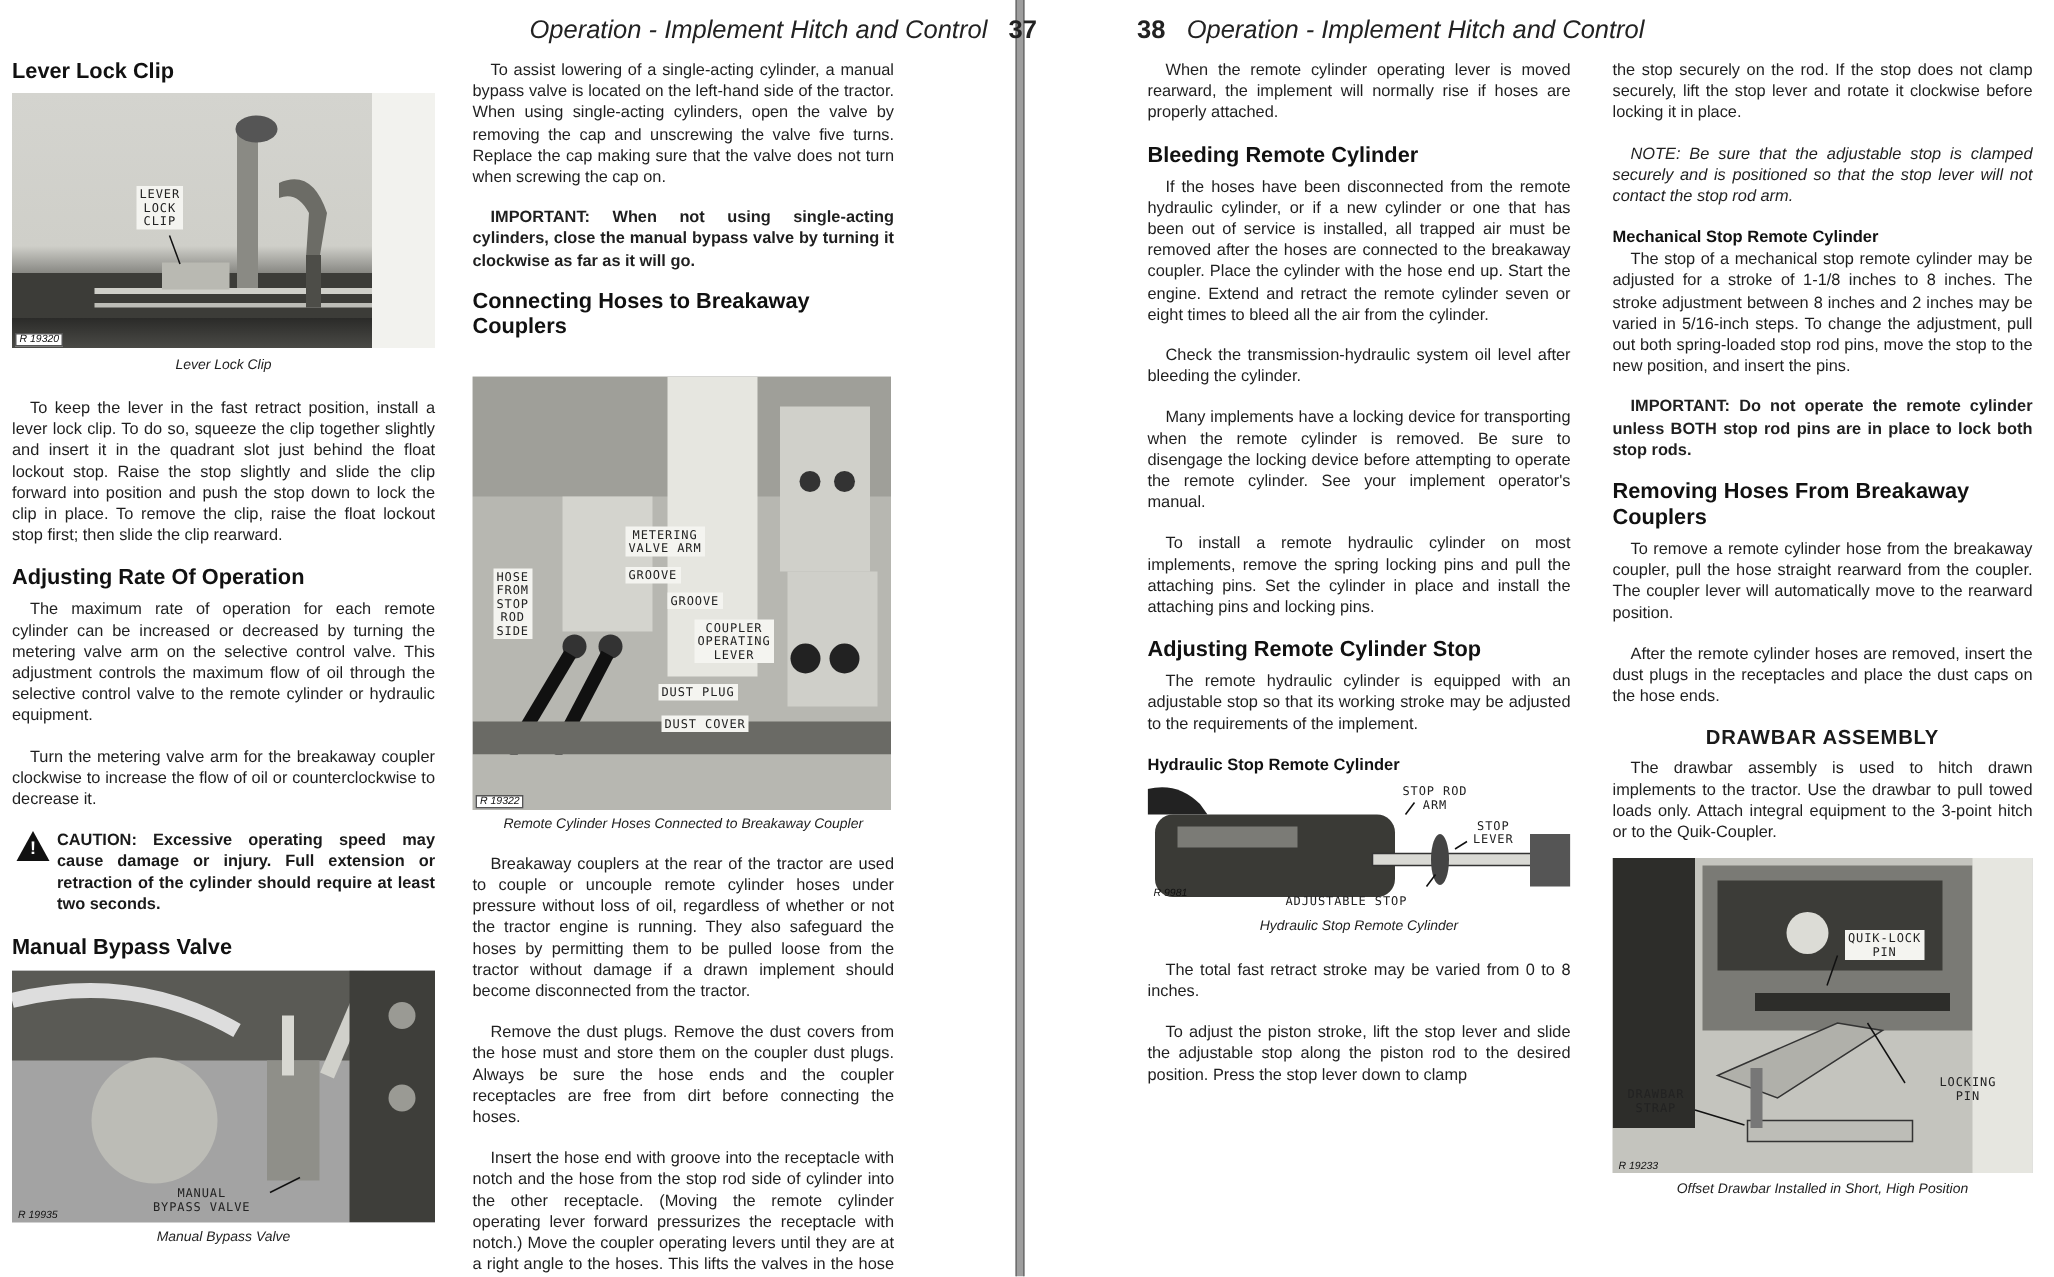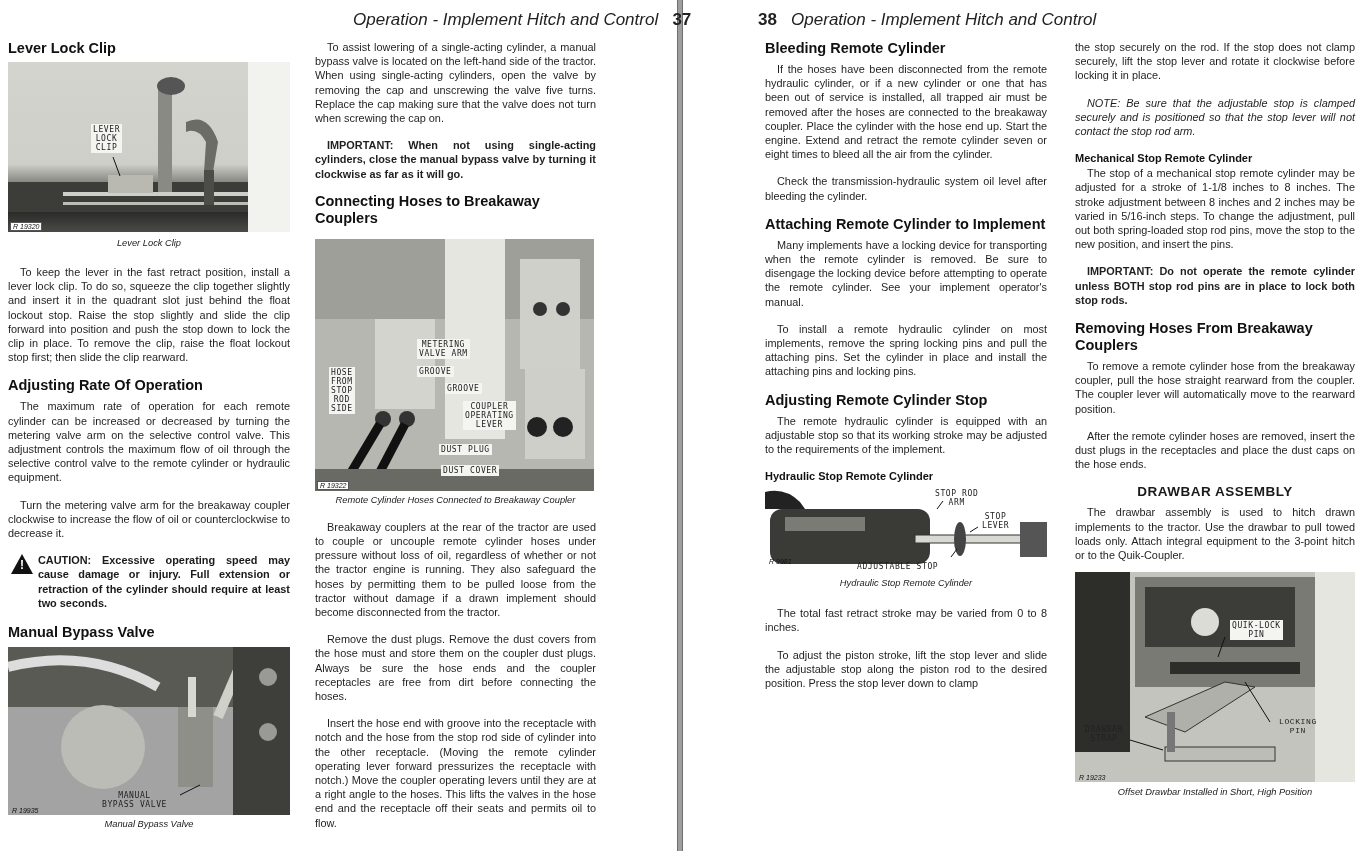--- a/index.html
+++ b/index.html
@@ -104,21 +104,21 @@
 BYPASS VALVE</div>
     <div class="ref" style="border:none;background:transparent;">R 19935</div>
   </div>
   <p class="caption" style="margin-top:3px;">Manual Bypass Valve</p>
 </div>
 
 <div class="col" id="col2">
   <p class="body">To assist lowering of a single-acting cylinder, a manual bypass valve is located on the left-hand side of the tractor. When using single-acting cylinders, open the valve by removing the cap and unscrewing the valve five turns. Replace the cap making sure that the valve does not turn when screwing the cap on.</p>
   <p class="body bold">IMPORTANT: When not using single-acting cylinders, close the manual bypass valve by turning it clockwise as far as it will go.</p>
   <div class="h2" style="margin-top:-1px;">Connecting Hoses to Breakaway Couplers</div>
-  <div class="fig" style="width:279px;height:252px;margin-top:12px;background:#b7b7b1;">
+  <div class="fig" style="width:279px;height:289px;margin-top:24px;background:#b7b7b1;">
     <svg width="279" height="252" style="position:absolute;left:0;top:0">
       <rect x="0" y="0" width="279" height="80" fill="#9f9f99"></rect>
       <rect x="130" y="0" width="60" height="200" fill="#e6e6e0"></rect>
       <rect x="60" y="80" width="60" height="90" fill="#d4d4ce"></rect>
       <rect x="205" y="20" width="60" height="110" fill="#d0d0ca"></rect>
       <rect x="210" y="130" width="60" height="90" fill="#cfcfc9"></rect>
       <circle cx="222" cy="188" r="10" fill="#222"></circle>
       <circle cx="248" cy="188" r="10" fill="#222"></circle>
       <circle cx="225" cy="70" r="7" fill="#333"></circle>
       <circle cx="248" cy="70" r="7" fill="#333"></circle>
@@ -144,24 +144,24 @@
     <div class="label" style="left:126px;top:226px;">DUST COVER</div>
     <div class="ref">R 19322</div>
   </div>
   <p class="caption" style="margin-top:3px;margin-bottom:14px;">Remote Cylinder Hoses Connected to Breakaway Coupler</p>
   <p class="body">Breakaway couplers at the rear of the tractor are used to couple or uncouple remote cylinder hoses under pressure without loss of oil, regardless of whether or not the tractor engine is running. They also safeguard the hoses by permitting them to be pulled loose from the tractor without damage if a drawn implement should become disconnected from the tractor.</p>
   <p class="body">Remove the dust plugs. Remove the dust covers from the hose must and store them on the coupler dust plugs. Always be sure the hose ends and the coupler receptacles are free from dirt before connecting the hoses.</p>
   <p class="body">Insert the hose end with groove into the receptacle with notch and the hose from the stop rod side of cylinder into the other receptacle. (Moving the remote cylinder operating lever forward pressurizes the receptacle with notch.) Move the coupler operating levers until they are at a right angle to the hoses. This lifts the valves in the hose end and the receptacle off their seats and permits oil to flow.</p>
 </div>
 
 <div class="col" id="col3">
+  <p class="body" style="margin-bottom:13px;">When the remote cylinder operating lever is moved rearward, the implement will normally rise if hoses are properly attached.</p>
   <div class="h2">Bleeding Remote Cylinder</div>
   <p class="body">If the hoses have been disconnected from the remote hydraulic cylinder, or if a new cylinder or one that has been out of service is installed, all trapped air must be removed after the hoses are connected to the breakaway coupler. Place the cylinder with the hose end up. Start the engine. Extend and retract the remote cylinder seven or eight times to bleed all the air from the cylinder.</p>
   <p class="body">Check the transmission-hydraulic system oil level after bleeding the cylinder.</p>
-  <div class="h2">Attaching Remote Cylinder to Implement</div>
   <p class="body">Many implements have a locking device for transporting when the remote cylinder is removed. Be sure to disengage the locking device before attempting to operate the remote cylinder. See your implement operator's manual.</p>
   <p class="body">To install a remote hydraulic cylinder on most implements, remove the spring locking pins and pull the attaching pins. Set the cylinder in place and install the attaching pins and locking pins.</p>
   <div class="h2">Adjusting Remote Cylinder Stop</div>
   <p class="body">The remote hydraulic cylinder is equipped with an adjustable stop so that its working stroke may be adjusted to the requirements of the implement.</p>
   <div class="h3" style="margin-top:2px;">Hydraulic Stop Remote Cylinder</div>
   <div class="fig" style="width:282px;height:88px;margin-top:4px;background:#fff;">
     <svg width="282" height="88" style="position:absolute;left:0;top:0">
       <path d="M0 5 Q20 0 35 15 L40 22 L0 22 Z" fill="#222"></path>
       <rect x="5" y="22" width="160" height="55" rx="12" fill="#3a3a36"></rect>
       <rect x="20" y="30" width="80" height="14" fill="#7b7b76"></rect>
@@ -205,20 +205,20 @@
       <path d="M70 145 L150 110 L180 115 L110 160 Z" fill="#b0b0aa" stroke="#333"></path>
       <rect x="90" y="175" width="110" height="14" fill="#bdbdb7" stroke="#333"></rect>
       <rect x="92" y="140" width="8" height="40" fill="#777"></rect>
       <rect x="240" y="0" width="40" height="210" fill="#e6e6e0"></rect>
       <line x1="143" y1="85" x2="150" y2="65" stroke="#111"></line>
       <line x1="170" y1="110" x2="195" y2="150" stroke="#111"></line>
       <line x1="55" y1="168" x2="88" y2="178" stroke="#111"></line>
     </svg>
     <div class="label" style="left:155px;top:48px;">QUIK-LOCK
 PIN</div>
-    <div class="label" style="left:202px;top:144px;background:transparent;font-family:Liberation Mono, monospace;">LOCKING
+    <div class="label" style="left:216px;top:144px;background:transparent;">LOCKING
 PIN</div>
     <div class="label" style="left:8px;top:152px;background:transparent;">DRAWBAR
 STRAP</div>
     <div class="ref" style="border:none;background:transparent;">R 19233</div>
   </div>
   <p class="caption" style="margin-top:4px;">Offset Drawbar Installed in Short, High Position</p>
 </div>
 
 </body></html>

